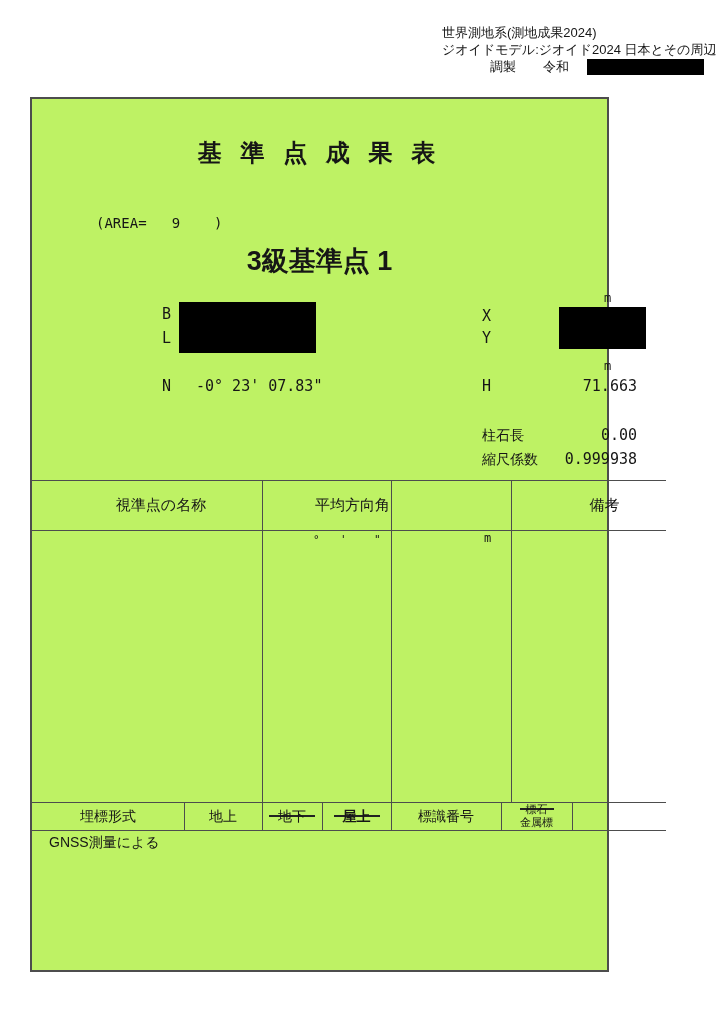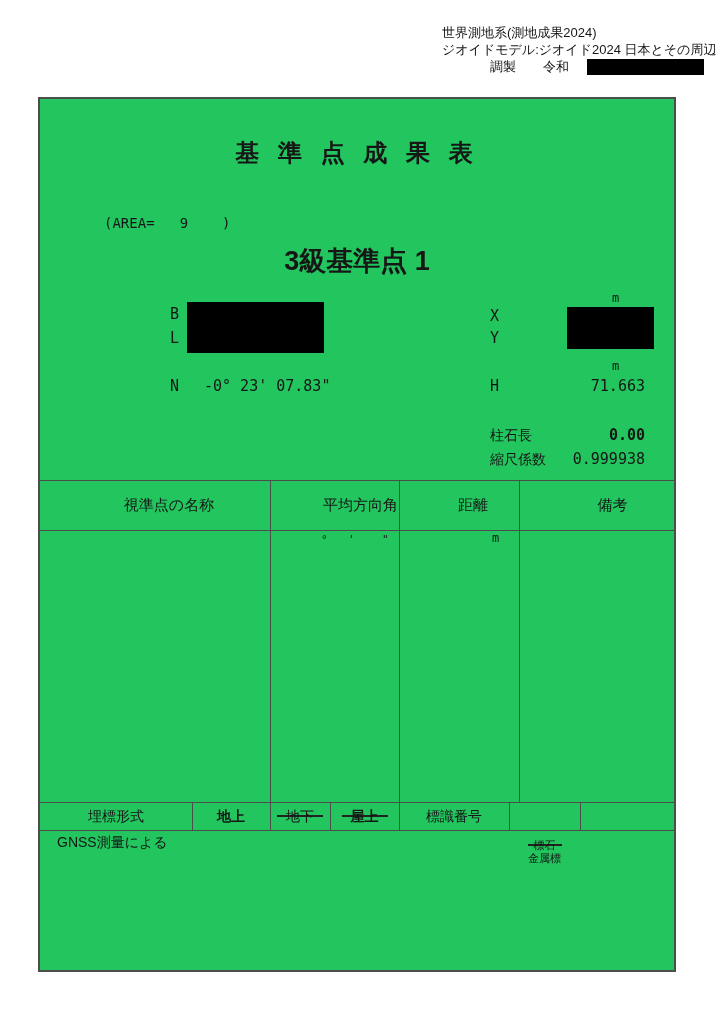--- a/index.html
+++ b/index.html
@@ -8,22 +8,22 @@
     font-family:"Liberation Sans",sans-serif;color:#161616;overflow:hidden;
   }
   
   .top-info{position:absolute;left:442px;top:24px;font-size:13px;line-height:17px;white-space:nowrap;}
   .prep-line{display:flex;align-items:center;padding-left:48px;}
   .prep-label{display:inline-block;width:53px;}
   .era-label{display:inline-block;width:44px;}
   .redact-date{display:inline-block;width:117px;height:16px;background:#000;}
   
   .frame{
-    position:absolute;left:38px;top:97px;width:638px;height:875px;
-    border:2px solid #4d4d4d;box-sizing:border-box;background:#22c55e;
+    position:absolute;left:30px;top:97px;width:579px;height:875px;
+    border:2px solid #4d4d4d;box-sizing:border-box;background:#bef264;
   }
   .doc-title{
     position:absolute;left:0;top:38px;width:100%;text-align:center;
     font-size:24px;font-weight:bold;letter-spacing:6px;white-space:pre;
   }
   .area-line{
     position:absolute;left:64px;top:108px;
     font-family:"DejaVu Sans Mono",monospace;font-size:14px;white-space:pre;margin-top:8px;
   }
   .point-name{
@@ -39,21 +39,21 @@
   .jp-label{position:absolute;font-size:14px;}
   
   .hline{position:absolute;left:0;width:634px;height:0;border-top:1.5px solid #4d4d4d;}
   .vline{position:absolute;width:0;border-left:1.5px solid #4d4d4d;}
   
   .th{position:absolute;top:381px;height:50px;line-height:50px;text-align:center;font-size:15px;margin-left:14px;}
   .unit-glyph{position:absolute;top:434px;font-size:11px;font-family:"DejaVu Sans Mono",monospace;}
   .brow{position:absolute;top:703px;height:28px;line-height:28px;text-align:center;font-size:14px;}
   .brow-small{
     position:absolute;top:704px;height:26px;text-align:center;
-    font-size:11px;line-height:13px;margin-top:36px;
+    font-size:11px;line-height:13px;
   }
   .struck{
     padding:0 9px;
     background-image:linear-gradient(to bottom,transparent calc(50% - 0.75px),#222 calc(50% - 0.75px),#222 calc(50% + 0.75px),transparent calc(50% + 0.75px));
   }
   .struck-sm{
     padding:0 6px;
     background-image:linear-gradient(to bottom,transparent calc(50% - 0.75px),#222 calc(50% - 0.75px),#222 calc(50% + 0.75px),transparent calc(50% + 0.75px));
   }
   .note{position:absolute;left:17px;font-size:14px;}
@@ -89,50 +89,49 @@
     <div class="redact-xy"></div>
 
     <span class="pos mono" style="left:130px;top:278px;">N</span>
     <span class="pos mono" style="left:164px;top:278px;">-0° 23' 07.83"</span>
 
     <span class="unit-m" style="left:572px;top:260px;">m</span>
     <span class="pos mono" style="left:450px;top:278px;">H</span>
     <div class="rightval mono" style="left:450px;top:278px;">71.663</div>
 
     <span class="jp-label" style="left:450px;top:328px;text-align:right;">柱石長</span>
-    <div class="rightval mono" style="left:450px;top:327px;font-weight:bold;">0.00</div>
+    <div class="rightval mono" style="left:450px;top:327px;">0.00</div>
     <span class="jp-label" style="left:450px;top:352px;">縮尺係数</span>
     <div class="rightval mono" style="left:450px;top:351px;">0.999938</div>
 
     <div class="hline" style="top:381px;"></div>
     <div class="hline" style="top:431px;"></div>
     <div class="hline" style="top:703px;"></div>
     <div class="hline" style="top:731px;"></div>
 
     <div class="vline" style="left:230px;top:381px;height:350px;"></div>
     <div class="vline" style="left:359px;top:381px;height:350px;"></div>
     <div class="vline" style="left:479px;top:381px;height:322px;"></div>
 
     <div class="vline" style="left:152px;top:703px;height:28px;"></div>
     <div class="vline" style="left:290px;top:703px;height:28px;"></div>
     <div class="vline" style="left:469px;top:703px;height:28px;"></div>
     <div class="vline" style="left:540px;top:703px;height:28px;"></div>
 
     <div class="th" style="left:0;width:230px;">視準点の名称</div>
     <div class="th" style="left:230px;width:129px;padding-left:12px;">平均方向角</div>
-    <div class="th" style="left:359px;width:120px;">距離</div>
     <div class="th" style="left:479px;width:159px;">備考</div>
 
     <span class="unit-glyph" style="left:281px;">°</span>
     <span class="unit-glyph" style="left:308px;">'</span>
     <span class="unit-glyph" style="left:342px;">"</span>
     <span class="unit-glyph" style="left:452px;top:432px;font-size:12px;">m</span>
 
     <div class="brow" style="left:0;width:152px;">埋標形式</div>
-    <div class="brow" style="left:152px;width:78px;font-weight:bold;">地上</div>
+    <div class="brow" style="left:152px;width:78px;">地上</div>
     <div class="brow" style="left:230px;width:60px;"><span class="struck">地下</span></div>
     <div class="brow" style="left:290px;width:69px;font-weight:bold;"><span class="struck">屋上</span></div>
     <div class="brow" style="left:359px;width:110px;">標識番号</div>
     <div class="brow-small" style="left:469px;width:71px;">
       <div><span class="struck-sm">標石</span></div>
       <div>金属標</div>
     </div>
 
     <div class="note" style="top:735px;">GNSS測量による</div>
 

